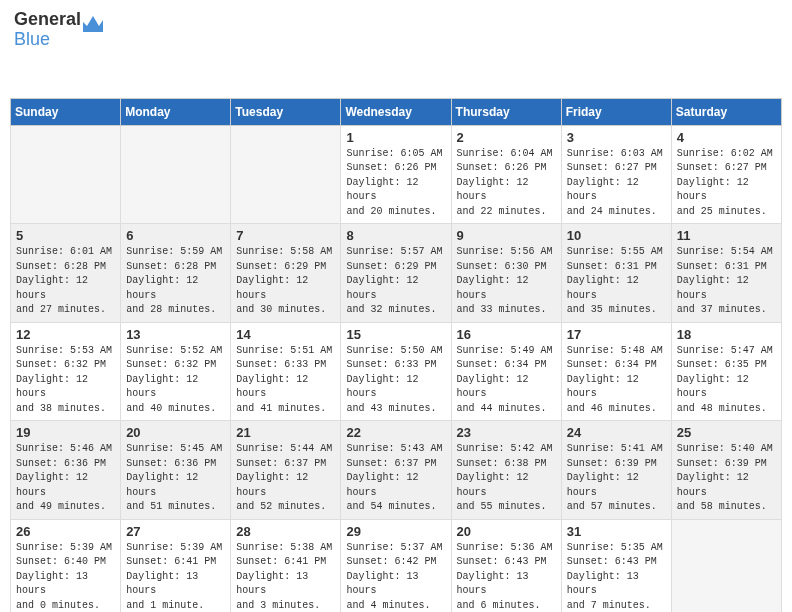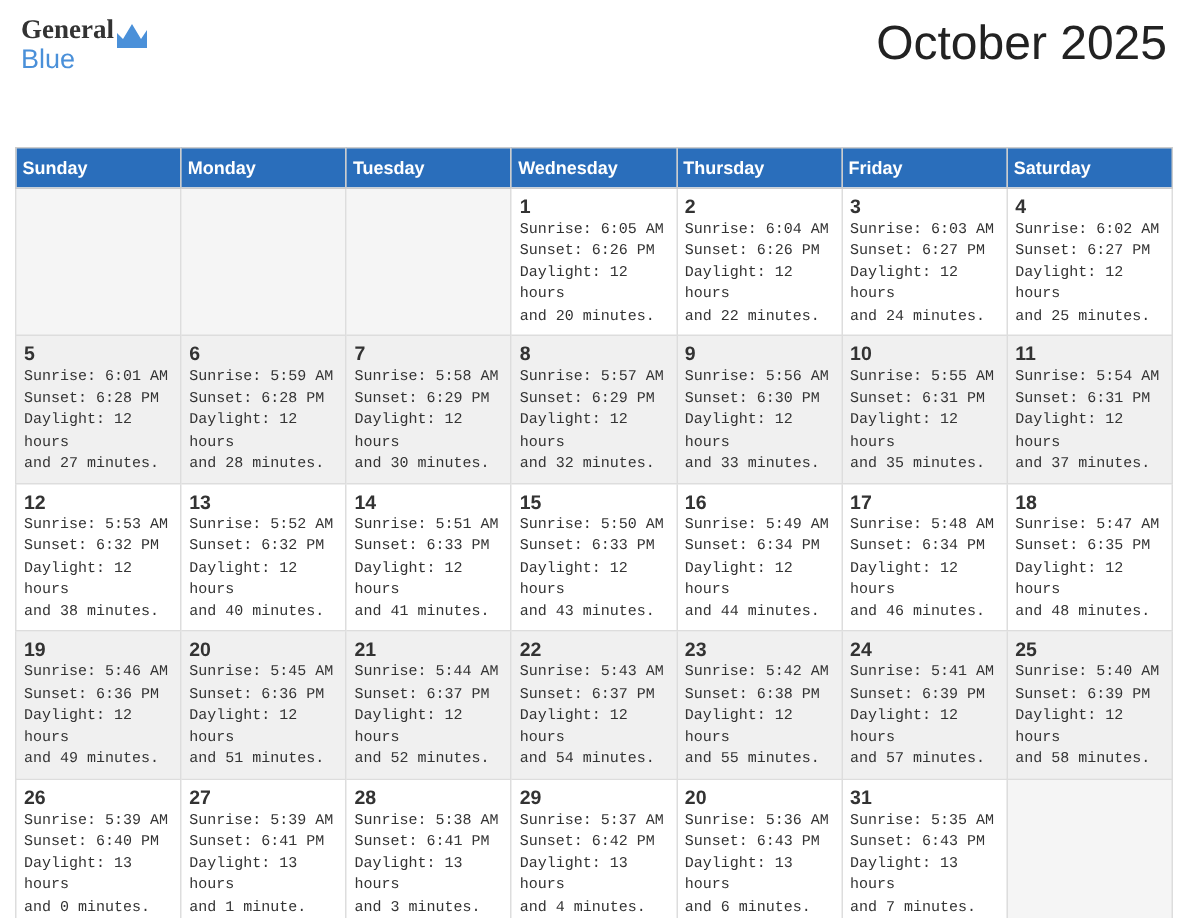--- a/index.html
+++ b/index.html
@@ -15,21 +15,20 @@
       justify-content: space-between;
       align-items: flex-start;
       margin-bottom: 8px;
       padding: 0 4px;
     }
     .logo-text-general {
       font-size: 18px;
       font-weight: bold;
       color: #333;
       line-height: 1.1;
-      font-family: Liberation Serif, serif;
     }
     .logo-text-blue {
       font-size: 18px;
       font-weight: normal;
       color: #4a90d9;
       line-height: 1.1;
     }
     .logo-icon {
       width: 20px;
       height: 20px;
@@ -111,21 +110,20 @@
       <div>
         <div class="logo-text-general">General</div>
         <div class="logo-text-blue">Blue</div>
       </div>
       <svg class="logo-icon" viewBox="0 0 20 20">
         <polygon points="4,14 10,4 16,14 20,8 20,20 0,20 0,10" fill="#4a90d9"></polygon>
       </svg>
     </div>
   </div>
   <div class="title-block">
-    <div class="month-title">October 2025</div>
   </div>
 </div>
 
 <table class="calendar">
   <thead>
     <tr>
     <th>Sunday</th>
         <th>Monday</th>
         <th>Tuesday</th>
         <th>Wednesday</th>

